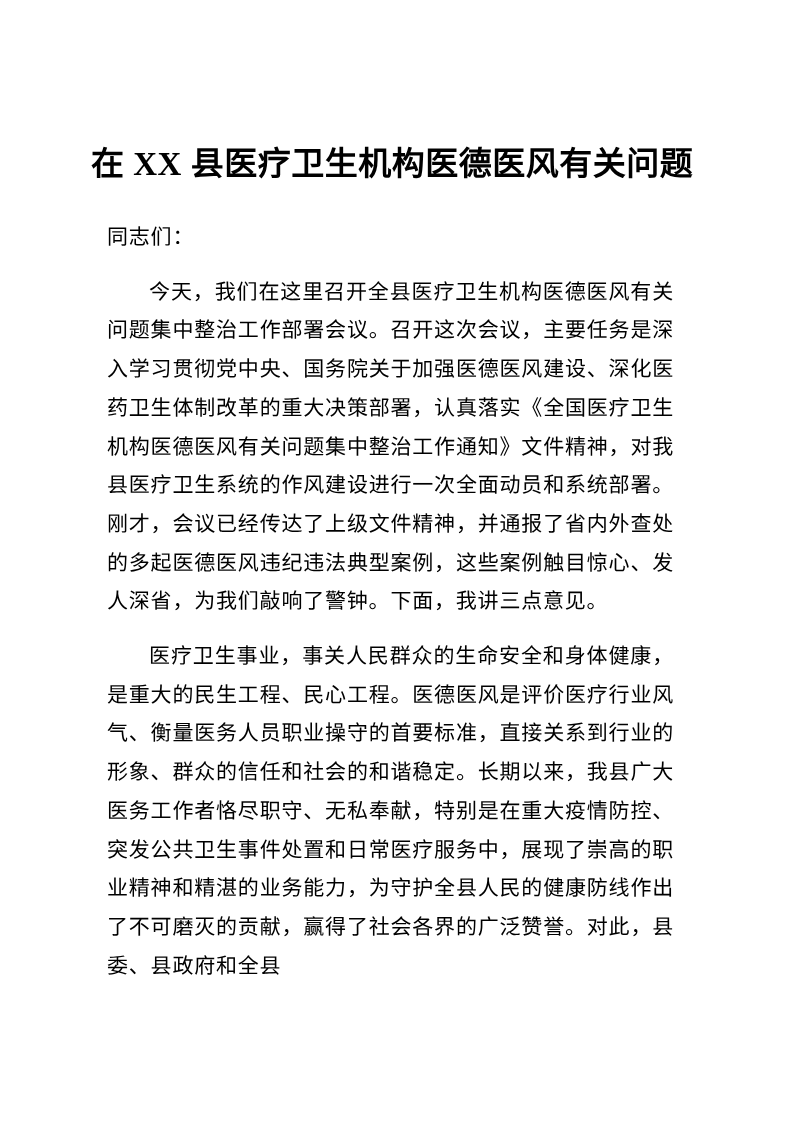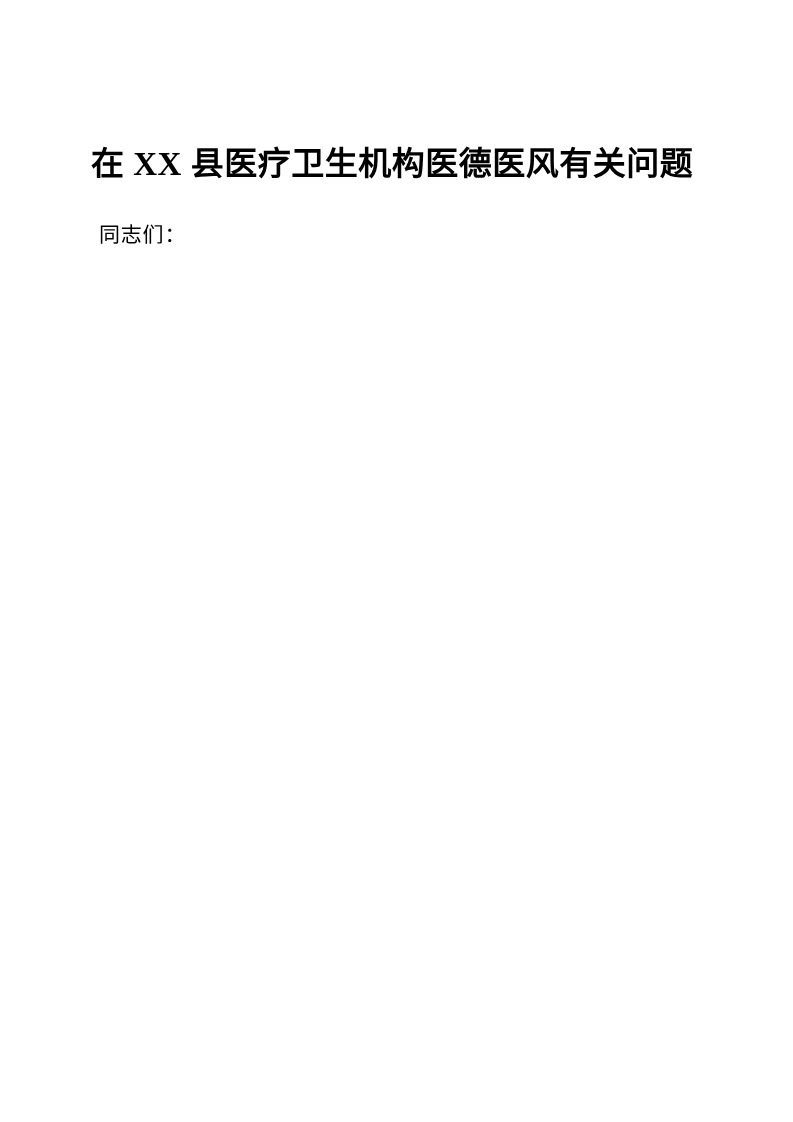--- a/index.html
+++ b/index.html
@@ -27,41 +27,42 @@
     line-height: 42px;
     font-weight: 700;
     text-align: center;
     letter-spacing: 0.5px;
   }
   .doc-title .title-line {
     display: block;
     white-space: nowrap;
   }
   .para {
-    margin: 8px;
+    margin: 16px;
     font-size: 21px;
     line-height: 38.7px;
     letter-spacing: 0.8px;
     text-align: justify;
-    font-family: Liberation Mono, monospace;
   }
   .indent-2em {
     text-indent: 2em;
   }
   .bold {
     font-weight: 700;
   }
 </style>
 </head>
 <body>
 
 <div class="page">
 
   <h1 class="doc-title">
     <span class="title-line">在 XX 县医疗卫生机构医德医风有关问题</span>
   </h1>
 
   <p class="para">同志们：</p>
 
+  <p class="para indent-2em">今天，我们在这里召开全县医疗卫生机构医德医风有关问题集中整治工作部署会议。召开这次会议，主要任务是深入学习贯彻党中央、国务院关于加强医德医风建设、深化医药卫生体制改革的重大决策部署，认真落实《全国医疗卫生机构医德医风有关问题集中整治工作通知》文件精神，对我县医疗卫生系统的作风建设进行一次全面动员和系统部署。刚才，会议已经传达了上级文件精神，并通报了省内外查处的多起医德医风违纪违法典型案例，这些案例触目惊心、发人深省，为我们敲响了警钟。下面，我讲三点意见。</p>
 
 
+  <p class="para indent-2em">医疗卫生事业，事关人民群众的生命安全和身体健康，是重大的民生工程、民心工程。医德医风是评价医疗行业风气、衡量医务人员职业操守的首要标准，直接关系到行业的形象、群众的信任和社会的和谐稳定。长期以来，我县广大医务工作者恪尽职守、无私奉献，特别是在重大疫情防控、突发公共卫生事件处置和日常医疗服务中，展现了崇高的职业精神和精湛的业务能力，为守护全县人民的健康防线作出了不可磨灭的贡献，赢得了社会各界的广泛赞誉。对此，县委、县政府和全县</p>
 
 </div>
 
 </body></html>

